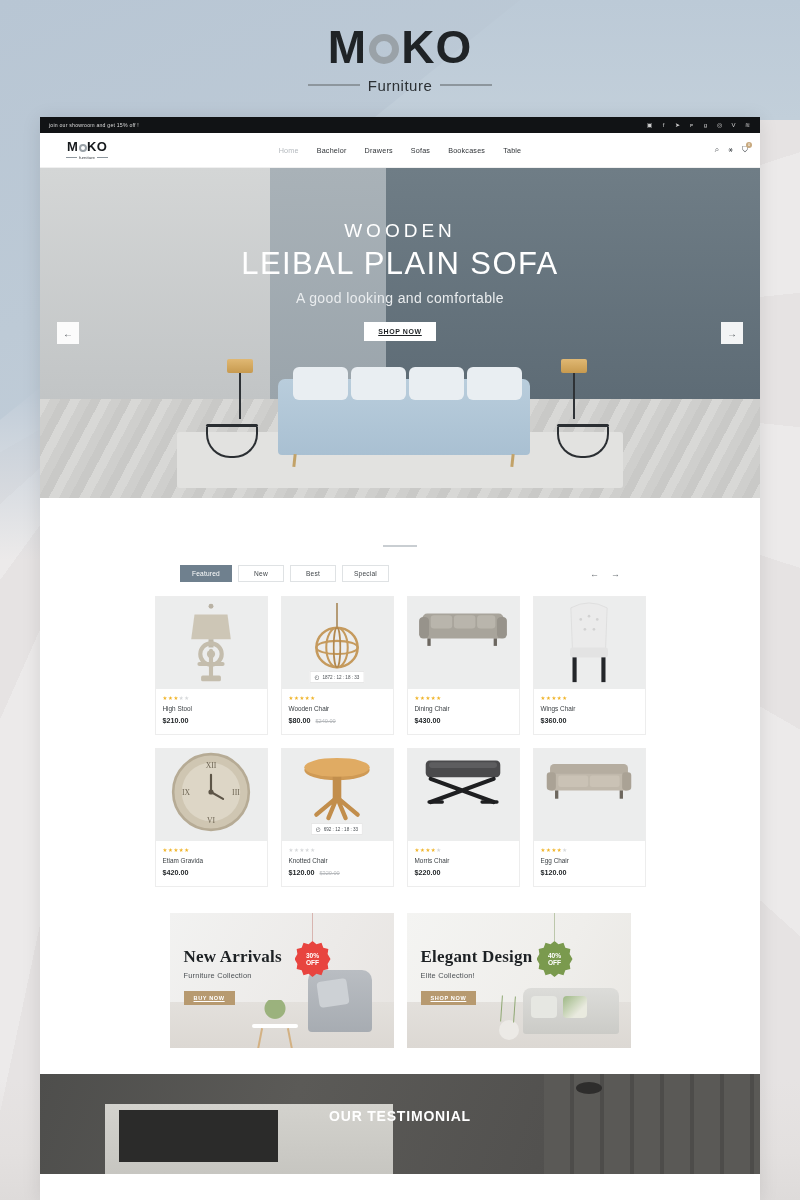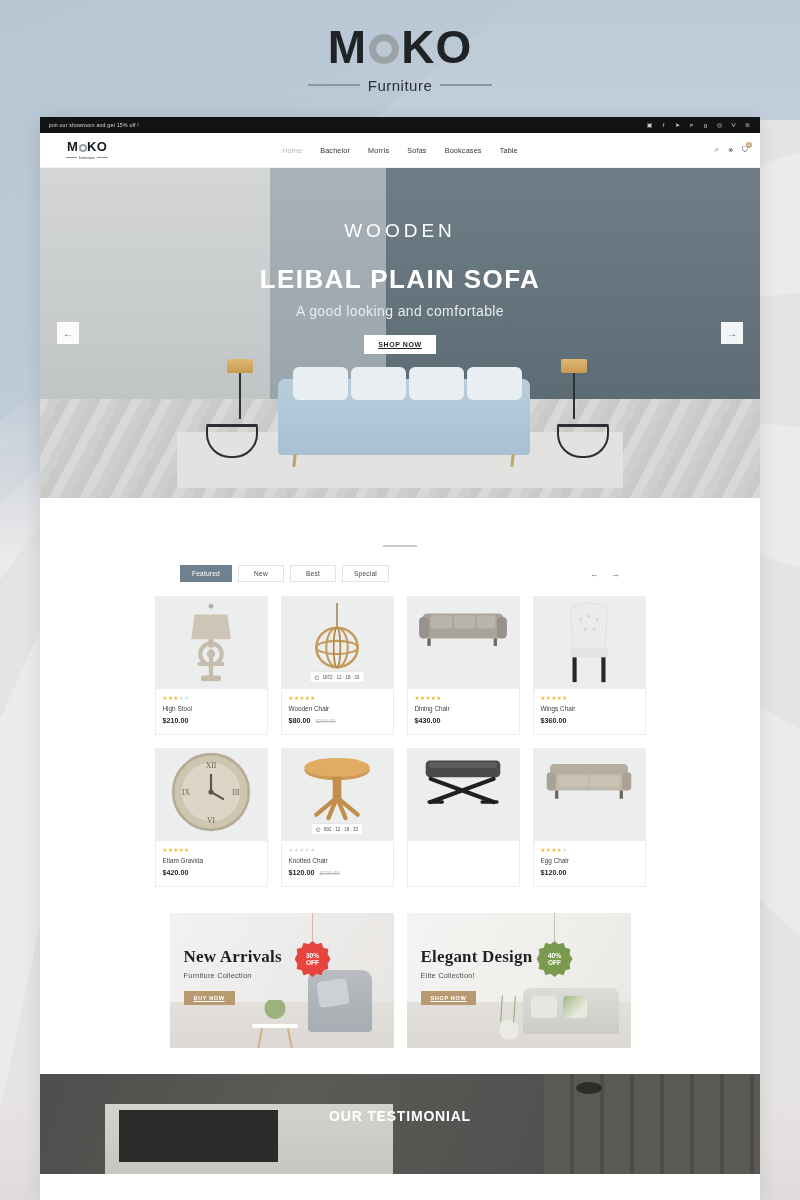--- a/index.html
+++ b/index.html
@@ -182,21 +182,21 @@
   .side-table .top { width: 100%; height: 3px; background: #2a2e32; border-radius: 2px; }
   .side-table .legs {
     width: 100%; height: 31px;
     border-left: 2px solid #2a2e32; border-right: 2px solid #2a2e32;
     border-bottom: 2px solid #2a2e32; border-radius: 0 0 24px 24px;
   }
   .hero-copy {
     position: absolute; left: 0; right: 0; top: 52px; text-align: center; color: #fff; z-index: 3;
   }
   .hero-copy .l1 { font-size: 19px; letter-spacing: 4px; font-weight: 300; }
-  .hero-copy .l2 { font-size: 26px; letter-spacing: 1.4px; font-weight: bold; margin-top: 22px; }
+  .hero-copy .l2 { font-size: 31px; letter-spacing: 1.4px; font-weight: normal; margin-top: 4px; }
   .hero-copy .l3 { font-size: 14px; letter-spacing: .4px; margin-top: 8px; color: #e9ecee; }
   .hero-btn {
     display: inline-block; margin-top: 16px; background: #fff; color: #1d2124;
     font-size: 7px; font-weight: bold; letter-spacing: .6px; padding: 6px 14px;
   }
   .hero-arrow {
     position: absolute; top: 50%; transform: translateY(-50%);
     width: 22px; height: 22px; background: rgba(255,255,255,.92);
     display: flex; align-items: center; justify-content: center;
     color: #53595e; font-size: 10px; z-index: 4;
@@ -404,21 +404,21 @@
       </div>
       <div class="sub">
         <span class="rule"></span>
         <span>furniture</span>
         <span class="rule"></span>
       </div>
     </div>
     <div class="nav-menu">
       <a href="#" class="active">Home</a>
       <a href="#">Bachelor</a>
-      <a href="#">Morris</a>
+      <a href="#">Drawers</a>
       <a href="#">Sofas</a>
       <a href="#">Bookcases</a>
       <a href="#">Table</a>
     </div>
     <div class="nav-icons">
       <span class="ic">⌕</span>
       <span class="ic">⚹</span>
       <span class="ic">
         <span>⛉</span>
         <span class="cart-badge">0</span>
@@ -619,20 +619,27 @@
         </div>
         <div class="card">
           <div class="thumb">
             <svg viewBox="0 0 110 70" width="92" height="58">
               <rect x="10" y="14" width="90" height="20" rx="5" fill="#4a4a4c"></rect>
               <rect x="14" y="16" width="82" height="7" rx="3" fill="#5d5d5f"></rect>
               <path d="M16 36 L92 64 M92 36 L16 64" stroke="#1e1f21" stroke-width="5" stroke-linecap="round"></path>
               <path d="M14 64 H30 M78 64 H96" stroke="#1e1f21" stroke-width="4" stroke-linecap="round"></path>
             </svg>
           </div>
+          <div class="meta">
+            <div class="stars"><i class="on">★</i><i class="on">★</i><i class="on">★</i><i class="on">★</i><i class="">★</i></div>
+            <div class="pname">Morris Chair</div>
+            <div class="prices">
+              <span class="price">$220.00</span>
+            </div>
+          </div>
         </div>
         <div class="card">
           <div class="thumb">
             <svg viewBox="0 0 110 70" width="92" height="58">
               <rect x="8" y="18" width="94" height="16" rx="5" fill="#b5ada0"></rect>
               <rect x="6" y="30" width="98" height="20" rx="4" fill="#c0b8ab"></rect>
               <rect x="4" y="28" width="11" height="22" rx="4" fill="#aaa295"></rect>
               <rect x="95" y="28" width="11" height="22" rx="4" fill="#aaa295"></rect>
               <rect x="18" y="32" width="36" height="14" rx="3" fill="#cac2b5"></rect>
               <rect x="56" y="32" width="36" height="14" rx="3" fill="#cac2b5"></rect>

